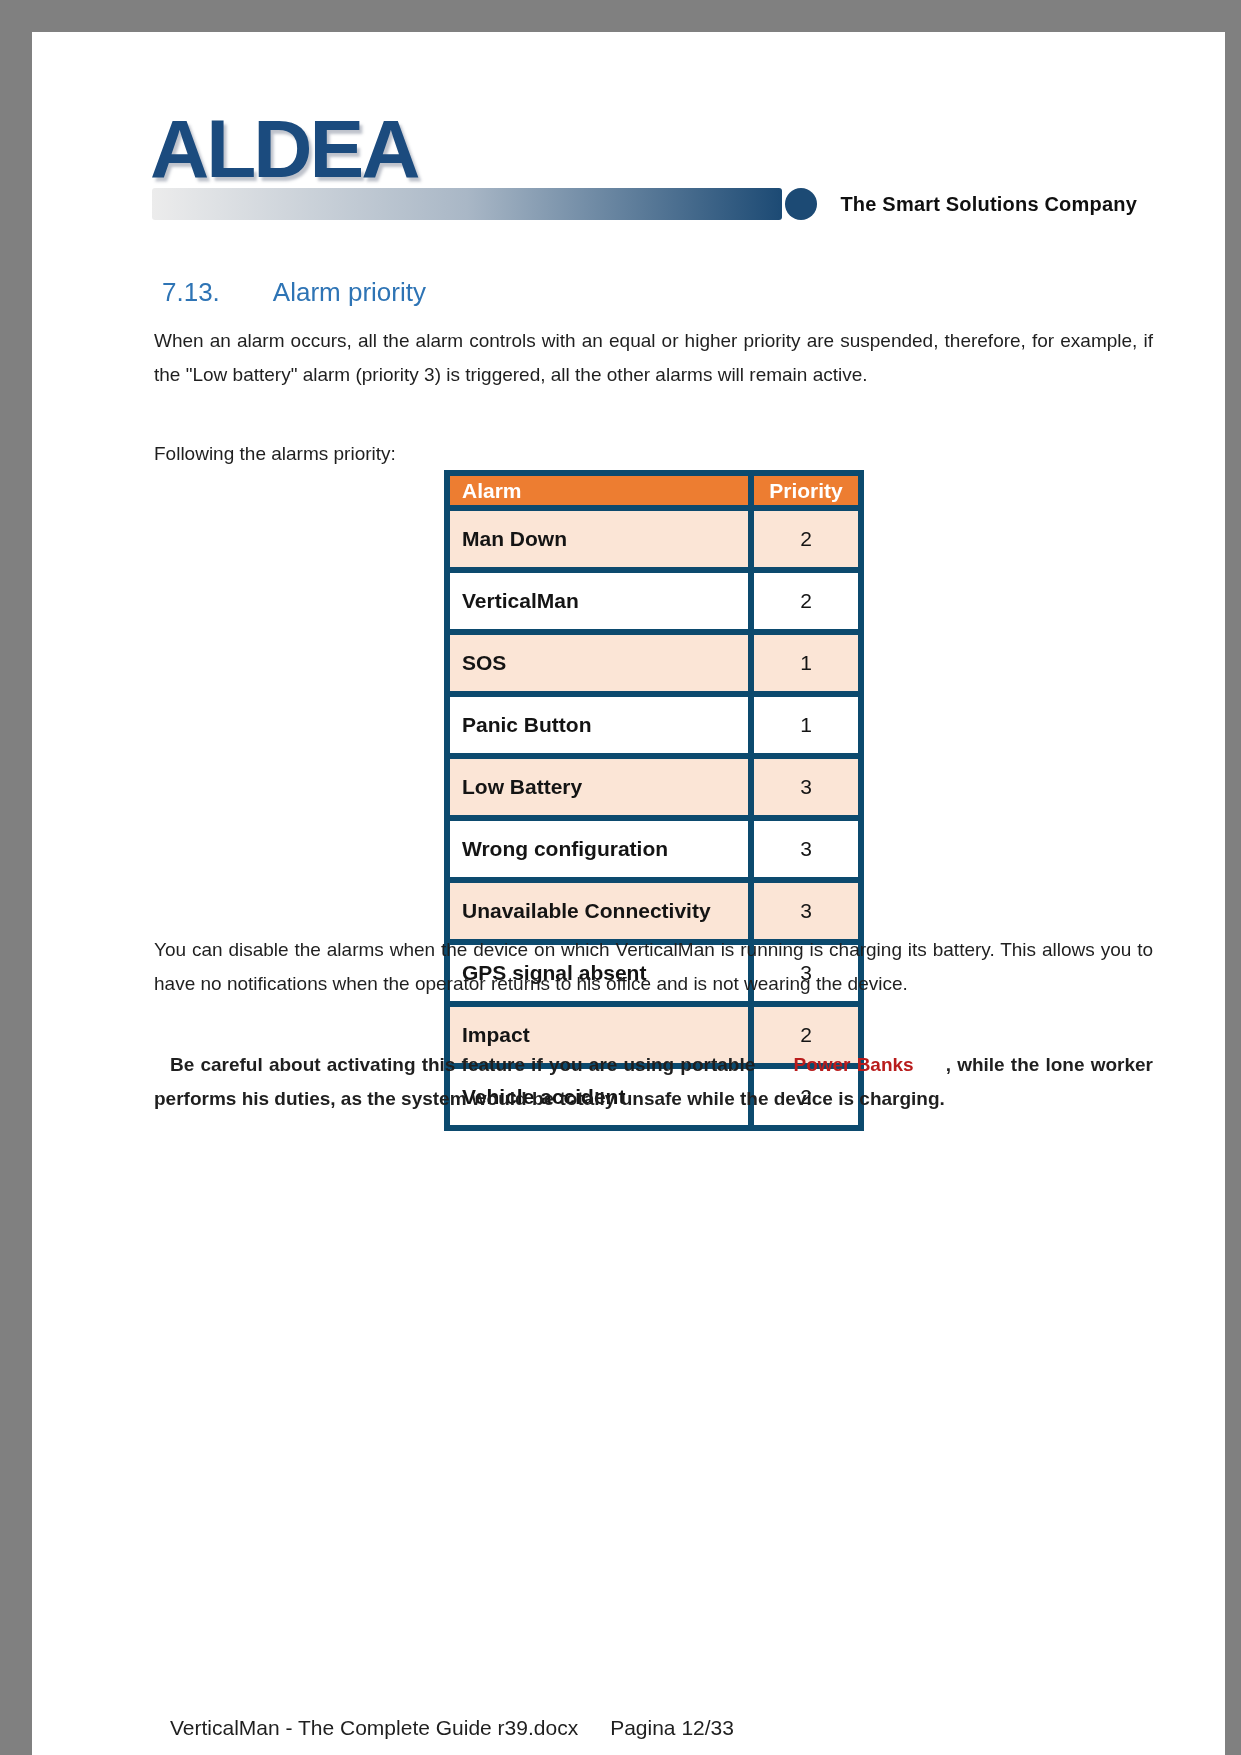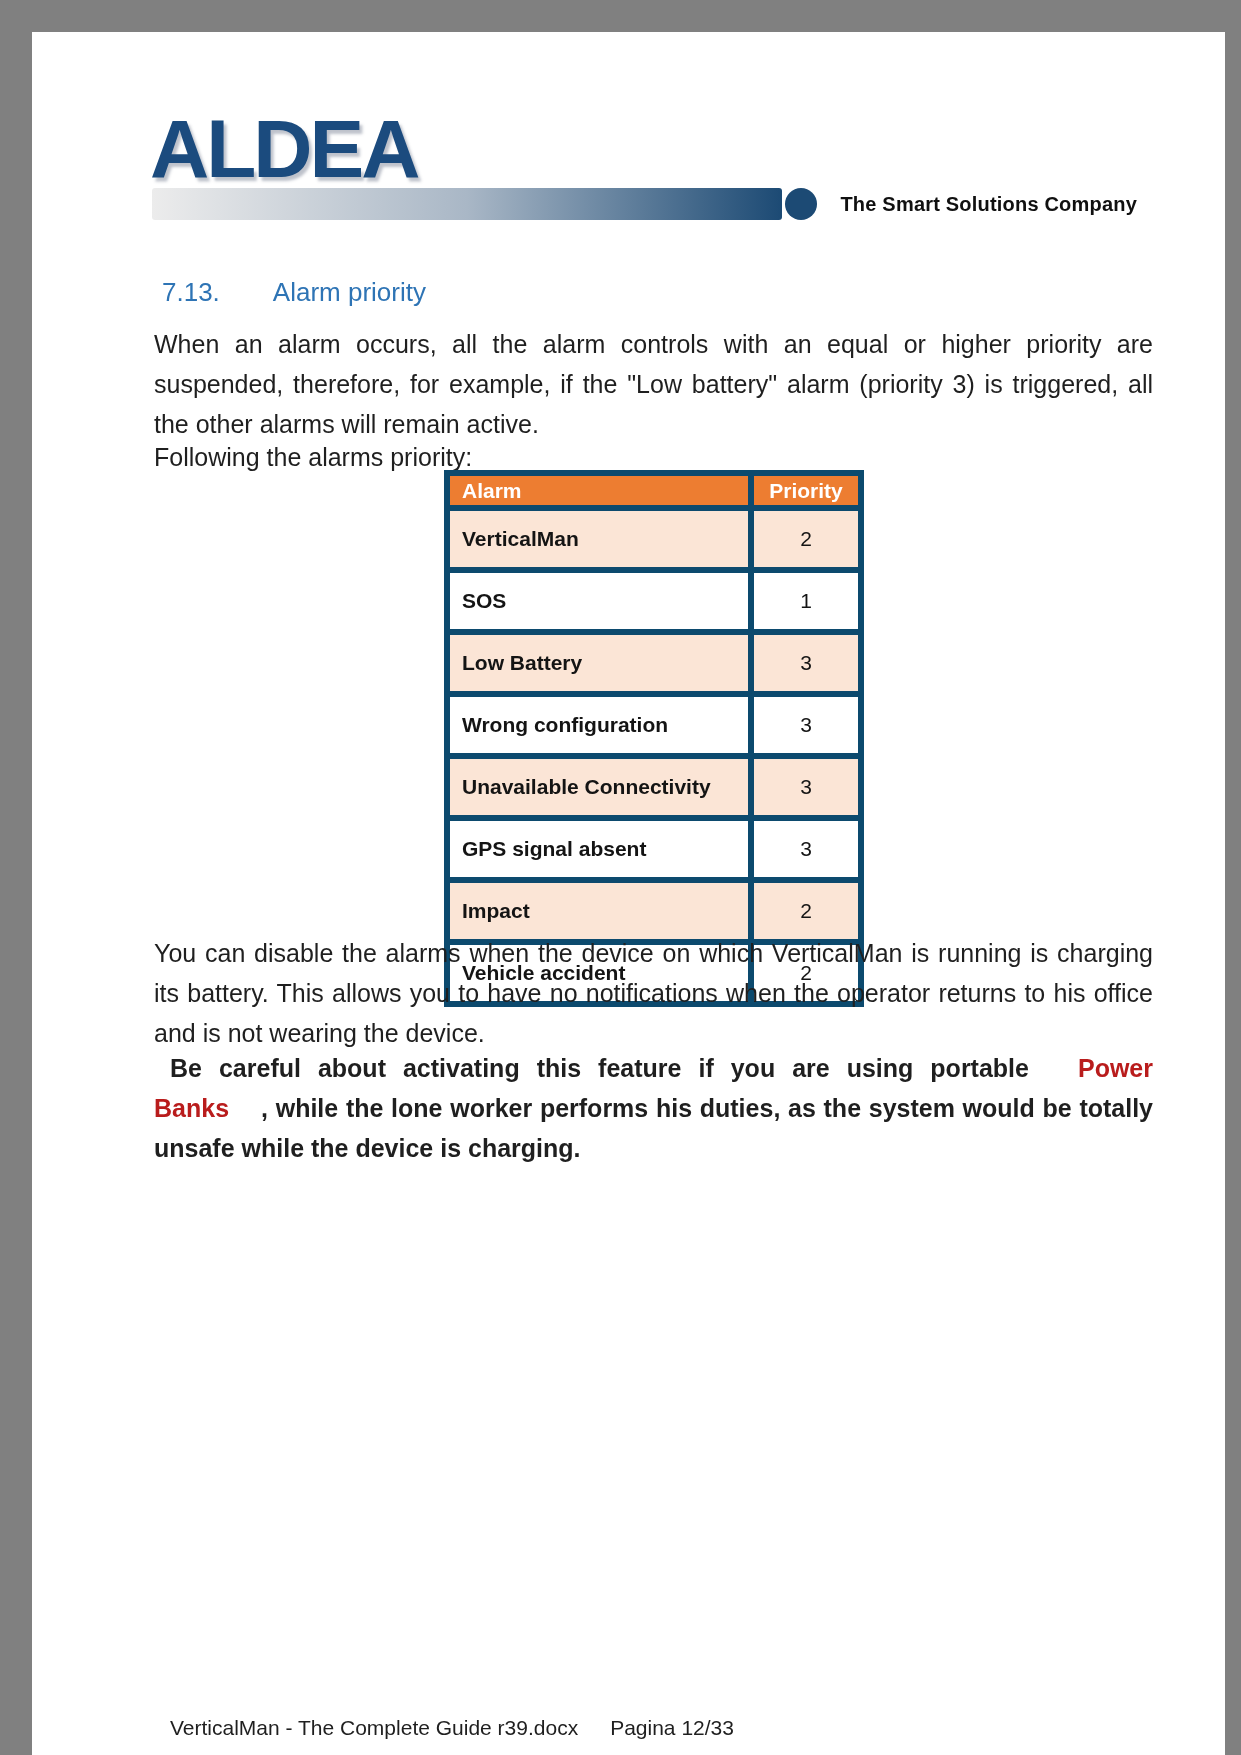--- a/index.html
+++ b/index.html
@@ -40,21 +40,21 @@
     position:absolute; left:98px;
     font-size:26px; font-weight:500; color:#2E74B5;
   }
   #sec713 { top:229px; }
   #sec714 { top:840px; }
   .sec-heading .num { margin-right:21px; }
 
   
   .para {
     position:absolute; left:106px; width:1031px;
-    font-size:25px; line-height:40px; text-align:justify;
+    font-size:19px; line-height:34px; text-align:justify;
     color:#1f1f1f;
   }
   #p-713 { top:276px; }
   #p-follow { top:389px; text-align:left; }
   #p-714 { top:885px; }
   #p-warning { top:1000px; font-weight:700; }
   .hyperlink { color:#b91c1c; font-weight:700; cursor:pointer; }
 
   
   table.alarms {
@@ -101,25 +101,33 @@
 
   <table class="alarms">
     <thead>
       <tr>
         <th class="col-alarm">Alarm</th>
         <th class="col-priority">Priority</th>
       </tr>
     </thead>
     <tbody>
       <tr>
+        <td class="cell-alarm">Man Down</td>
+        <td class="cell-priority">2</td>
+      </tr>
+      <tr>
         <td class="cell-alarm">VerticalMan</td>
         <td class="cell-priority">2</td>
       </tr>
       <tr>
         <td class="cell-alarm">SOS</td>
+        <td class="cell-priority">1</td>
+      </tr>
+      <tr>
+        <td class="cell-alarm">Panic Button</td>
         <td class="cell-priority">1</td>
       </tr>
       <tr>
         <td class="cell-alarm">Low Battery</td>
         <td class="cell-priority">3</td>
       </tr>
       <tr>
         <td class="cell-alarm">Wrong configuration</td>
         <td class="cell-priority">3</td>
       </tr>

